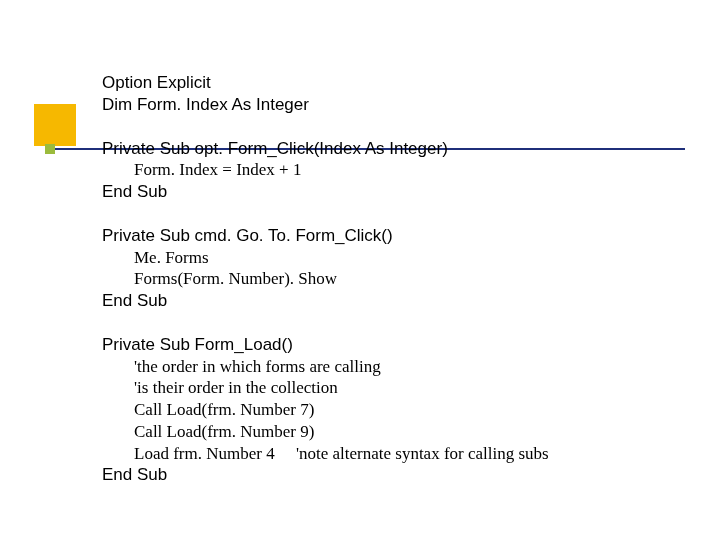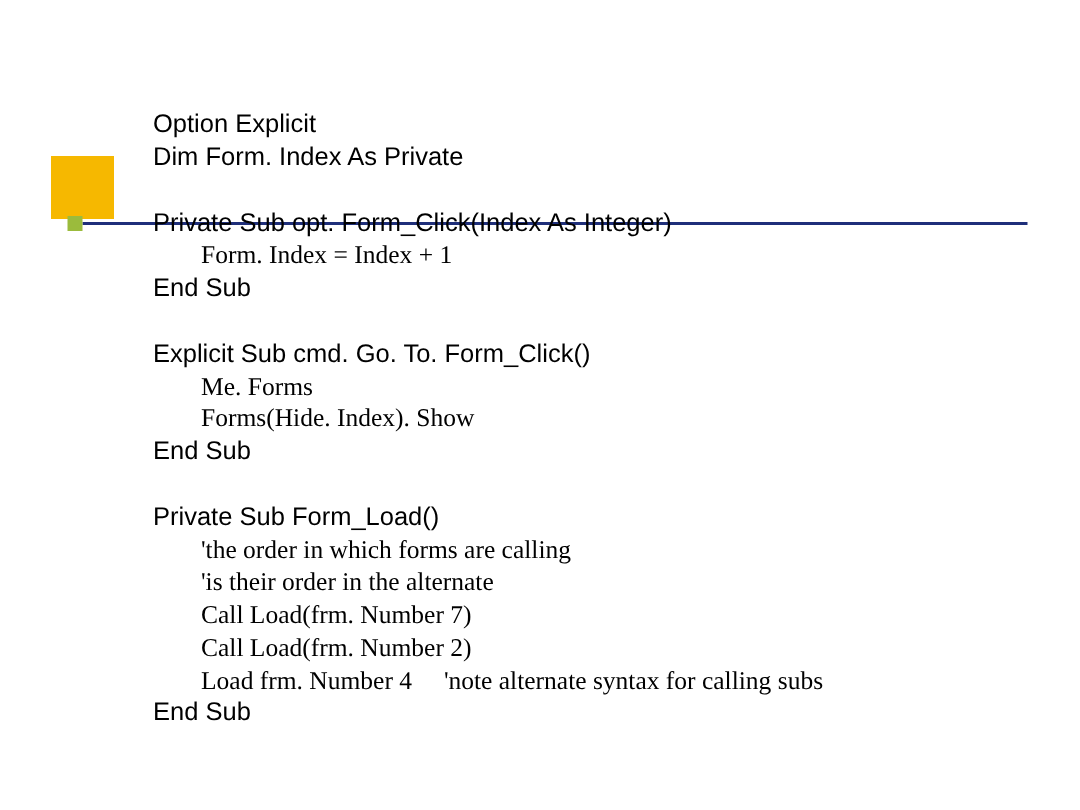--- a/index.html
+++ b/index.html
@@ -57,31 +57,31 @@
 </style>
 </head>
 <body>
 
 <div class="accent-block"></div>
 <div class="bullet"></div>
 <div class="rule"></div>
 
 <div class="code-area">
   <div class="code-line">Option Explicit</div>
-  <div class="code-line">Dim Form. Index As Private</div>
+  <div class="code-line">Dim Form. Index As Integer</div>
   <div class="blank"></div>
   <div class="code-line">Private Sub opt. Form_Click(Index As Integer)</div>
   <div class="code-line indent1">Form. Index = Index + 1</div>
   <div class="code-line">End Sub</div>
   <div class="blank"></div>
-  <div class="code-line">Explicit Sub cmd. Go. To. Form_Click()</div>
+  <div class="code-line">Private Sub cmd. Go. To. Form_Click()</div>
   <div class="code-line indent1">Me. Forms</div>
-  <div class="code-line indent1">Forms(Hide. Index). Show</div>
+  <div class="code-line indent1">Forms(Form. Number). Show</div>
   <div class="code-line">End Sub</div>
   <div class="blank"></div>
   <div class="code-line">Private Sub Form_Load()</div>
   <div class="code-line indent1">'the order in which forms are calling</div>
-  <div class="code-line indent1">'is their order in the alternate</div>
+  <div class="code-line indent1">'is their order in the collection</div>
   <div class="code-line indent1">Call Load(frm. Number 7)</div>
-  <div class="code-line indent1">Call Load(frm. Number 2)</div>
+  <div class="code-line indent1">Call Load(frm. Number 9)</div>
   <div class="code-line indent1">Load frm. Number 4     'note alternate syntax for calling subs</div>
   <div class="code-line">End Sub</div>
 </div>
 
 </body></html>

